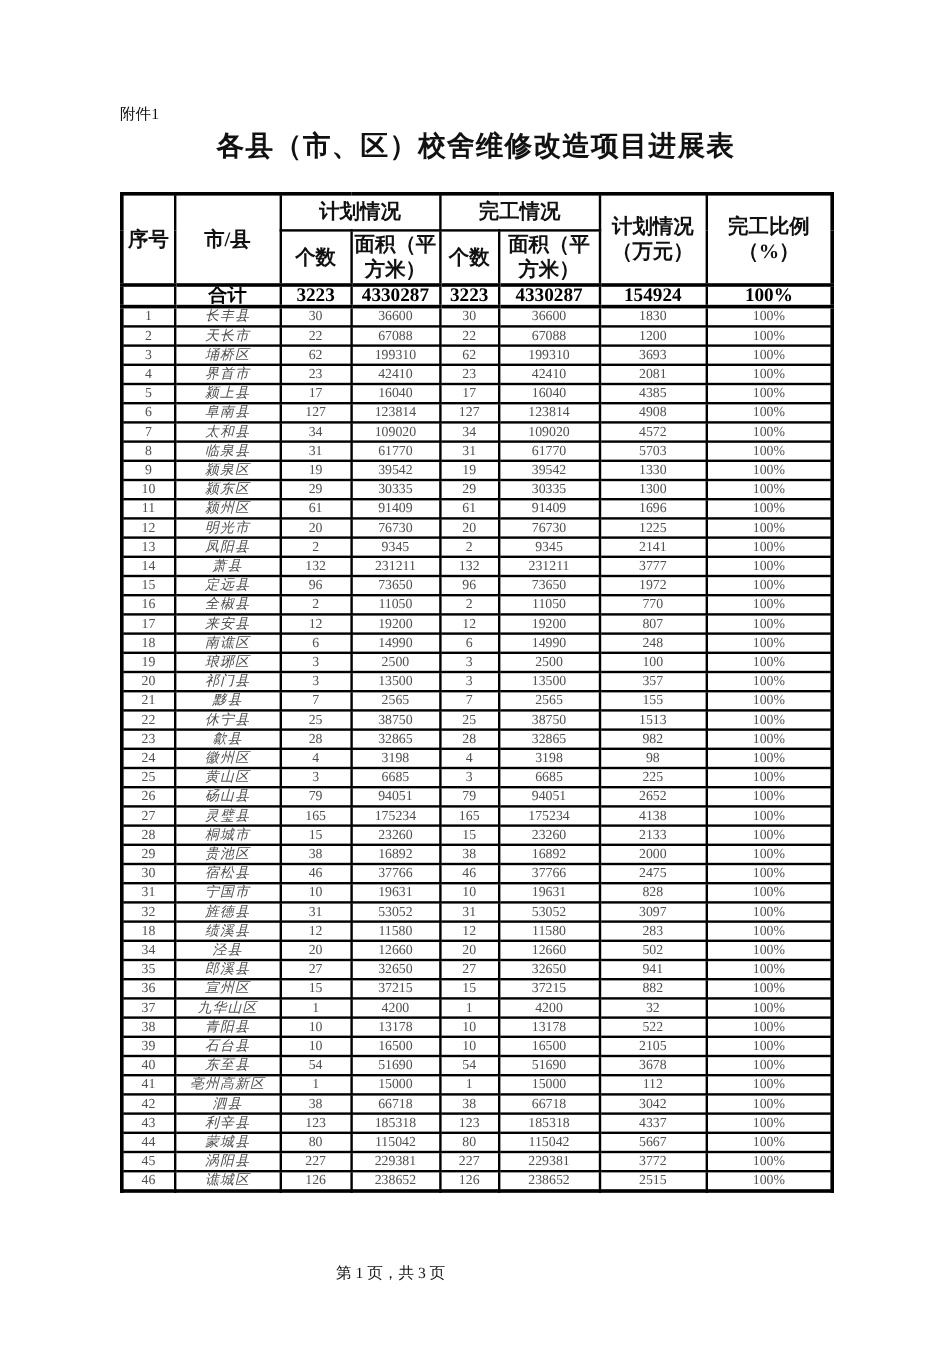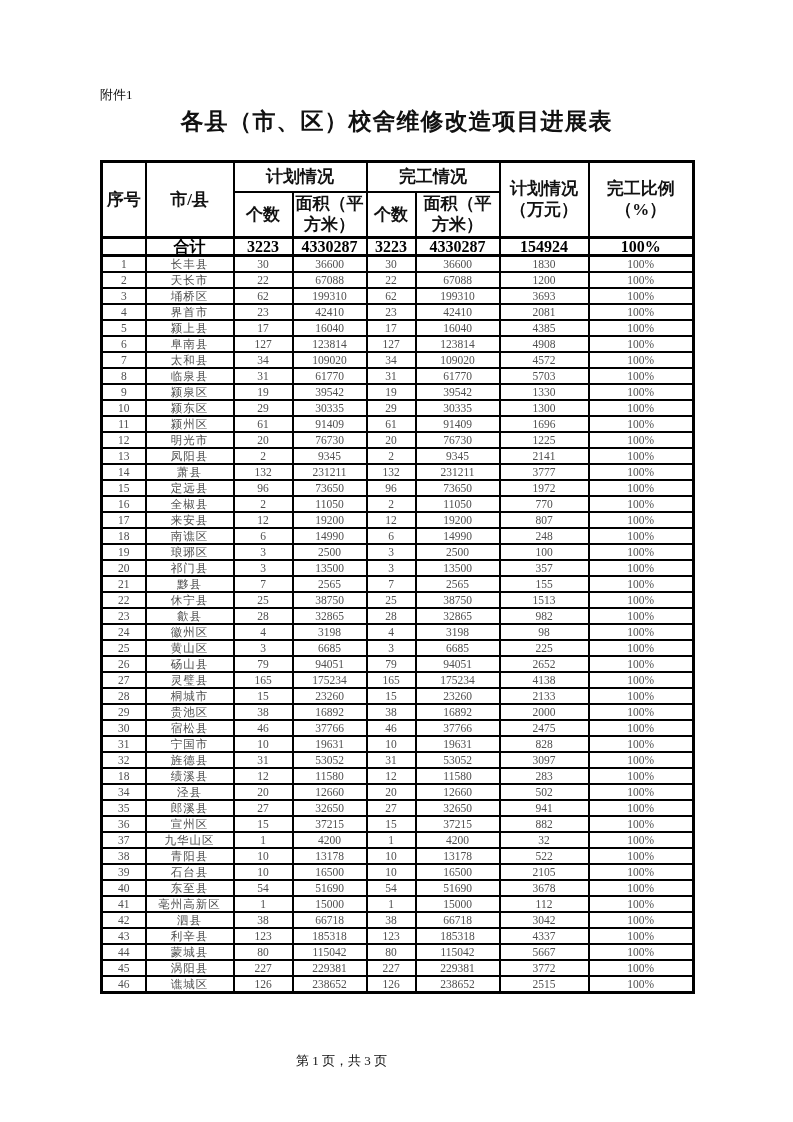--- a/index.html
+++ b/index.html
@@ -71,24 +71,25 @@
     font-size: 16px;
   }
   tbody tr.data-row td {
     height: 14px;
     line-height: 14px;
     color: var(--data-text, #4f4f4f);
     font-size: 11.5px;
   }
   tbody tr.data-row td.region-cell {
     letter-spacing: 1px;
+    font-style: italic;
   }
   .footer {
     position: absolute;
-    left: 16px;
+    left: 0;
     top: 1052px;
     width: 651px;
     text-align: center;
     font-size: 13px;
     color: var(--header-text, #111);
   }
 </style>
 </head>
 <body>
 

